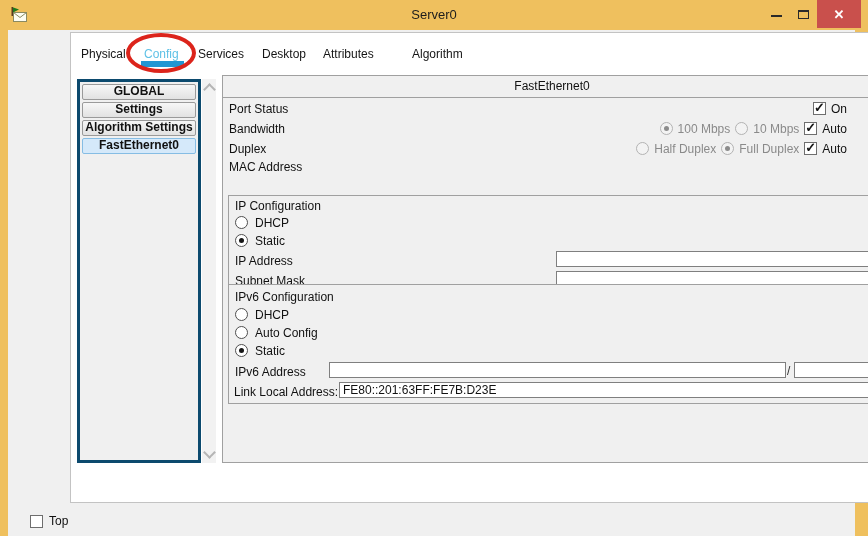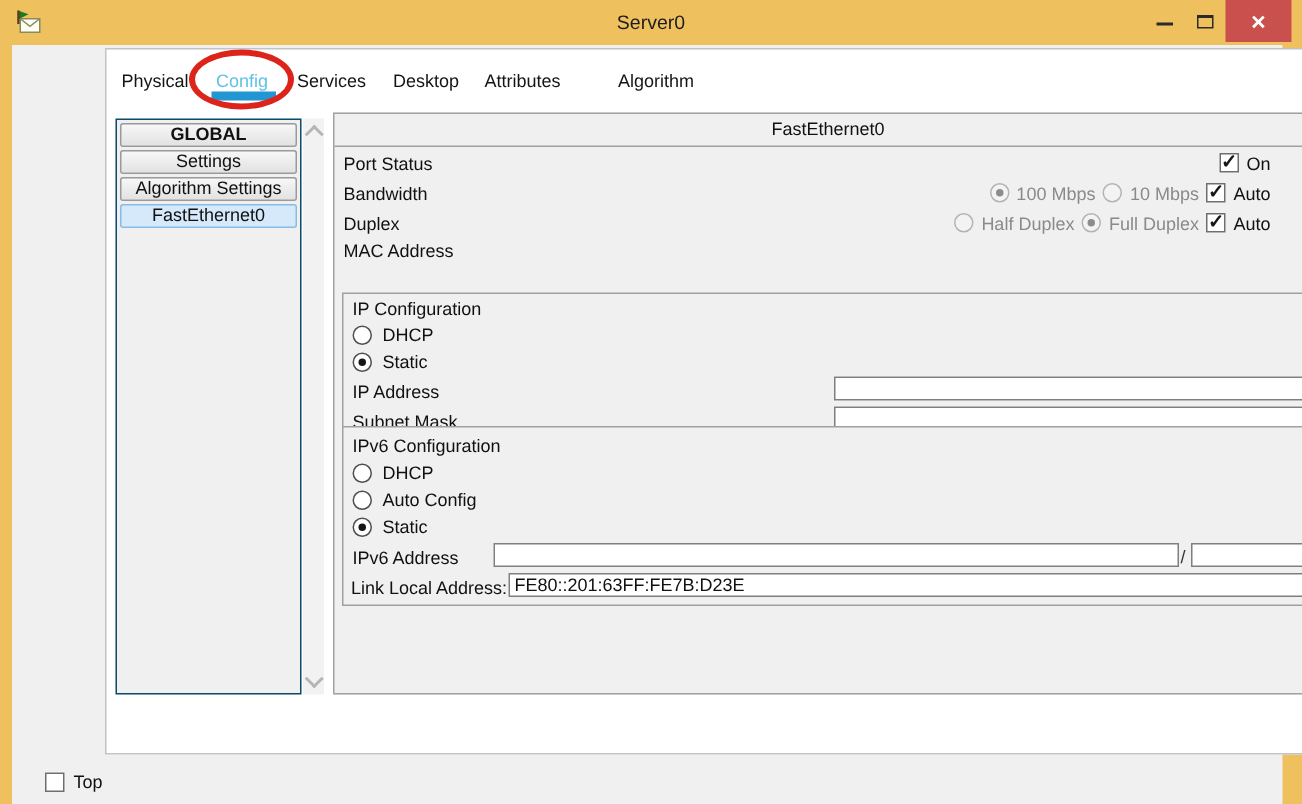--- a/index.html
+++ b/index.html
@@ -21,22 +21,22 @@
   .client{position:absolute;left:8px;top:30px;width:847px;height:506px;background:#f0f0f0;}
   .tabpage{position:absolute;left:17px;top:2px;width:828px;height:471px;background:#ffffff;border:1px solid #c3c3c3;box-sizing:border-box;margin-left:45px;}
 
   
   .tab{position:absolute;top:14px;font-size:12px;color:#151515;white-space:nowrap;}
   .tab.active{color:#5ec1e6;}
   .tab-underline{position:absolute;left:70px;top:28px;width:43px;height:6px;background:#2196d3;}
   .annot-ellipse{position:absolute;left:55px;top:0px;width:70px;height:40px;border:4px solid #dc241b;border-radius:50%;box-sizing:border-box;pointer-events:none;}
 
   
-  .sidebar{position:absolute;left:6px;top:46px;width:124px;height:384px;background:#f0f0f0;border:1px solid #0c4a6e;box-sizing:border-box;}
-  .sbtn{height:16px;margin:2px 2px 0 2px;background:linear-gradient(#f7f7f7,#e2e2e2);border:1px solid #9a9a9a;border-radius:2px;font-size:12px;text-align:center;line-height:13px;box-sizing:border-box;cursor:default;}
+  .sidebar{position:absolute;left:6px;top:46px;width:124px;height:384px;background:#f0f0f0;border:3px solid #0c4a6e;box-sizing:border-box;}
+  .sbtn{height:16px;margin:2px 2px 0 2px;background:linear-gradient(#f7f7f7,#e2e2e2);border:1px solid #9a9a9a;border-radius:2px;font-size:12px;text-align:center;line-height:13px;box-sizing:border-box;cursor:default;font-weight:bold;}
   .sbtn.header{font-weight:bold;}
   .sbtn.selected{background:#d5e9fa;border-color:#86bde4;}
   .sscroll{position:absolute;left:131px;top:46px;width:14px;height:384px;background:#f2f2f2;}
   .chev{width:7px;height:7px;border-left:2px solid #b5b5b5;border-top:2px solid #b5b5b5;position:absolute;left:3px;}
   .chev.up{top:6px;transform:rotate(45deg);}
   .chev.down{bottom:6px;transform:rotate(225deg);}
 
   
   .panel{position:absolute;left:151px;top:42px;width:660px;height:388px;background:#f0f0f0;border:1px solid #a0a0a0;box-sizing:border-box;}
   .phead{position:absolute;left:0;right:0;top:0;height:21px;line-height:21px;text-align:center;border-bottom:1px solid #a0a0a0;}
@@ -47,21 +47,21 @@
 
   .radio{width:13px;height:13px;border:1px solid #4f4f4f;border-radius:50%;background:#fff;display:inline-block;position:relative;box-sizing:border-box;flex:0 0 auto;}
   .radio.sel::after{content:"";position:absolute;left:3px;top:3px;width:5px;height:5px;border-radius:50%;background:#151515;}
   .dis .radio{border-color:#b3b3b3;background:#f3f3f3;}
   .dis .radio.sel::after{background:#8c8c8c;}
 
   .checkbox{width:13px;height:13px;border:1px solid #6e6e6e;background:#fff;display:inline-block;position:relative;box-sizing:border-box;flex:0 0 auto;}
   .checkbox.checked::after{content:"✓";position:absolute;left:0px;top:-2px;font-size:13px;font-weight:bold;color:#161616;line-height:1;}
 
   .group{position:absolute;left:5px;width:650px;background:#f0f0f0;border:1px solid #a0a0a0;box-sizing:border-box;}
-  .inline-opt{position:absolute;display:flex;align-items:flex-end;gap:7px;}
+  .inline-opt{position:absolute;display:flex;align-items:flex-start;gap:7px;}
 
   .field{position:absolute;border:1px solid #7f7f7f;background:#fff;font-family:"Liberation Sans",sans-serif;font-size:12px;color:#111;padding:0 3px;box-sizing:border-box;height:17px;outline:none;}
   .slash{position:absolute;font-size:12px;color:#333;}
 
   .footer-check{position:absolute;left:22px;top:484px;display:flex;align-items:center;gap:6px;}
 </style>
 </head>
 <body>
 
 <div id="win">

